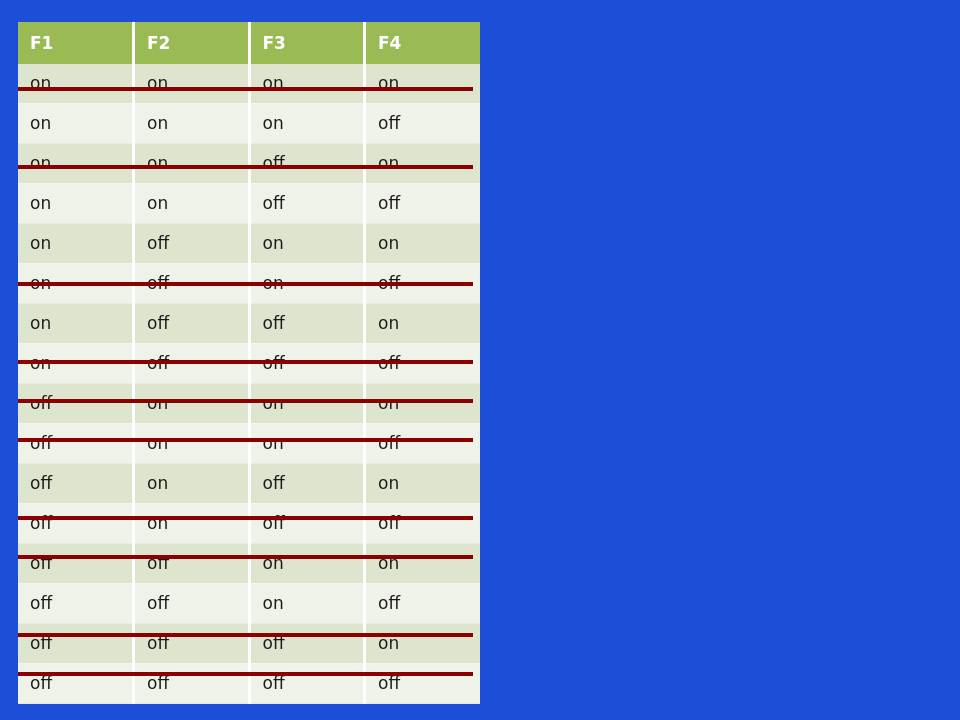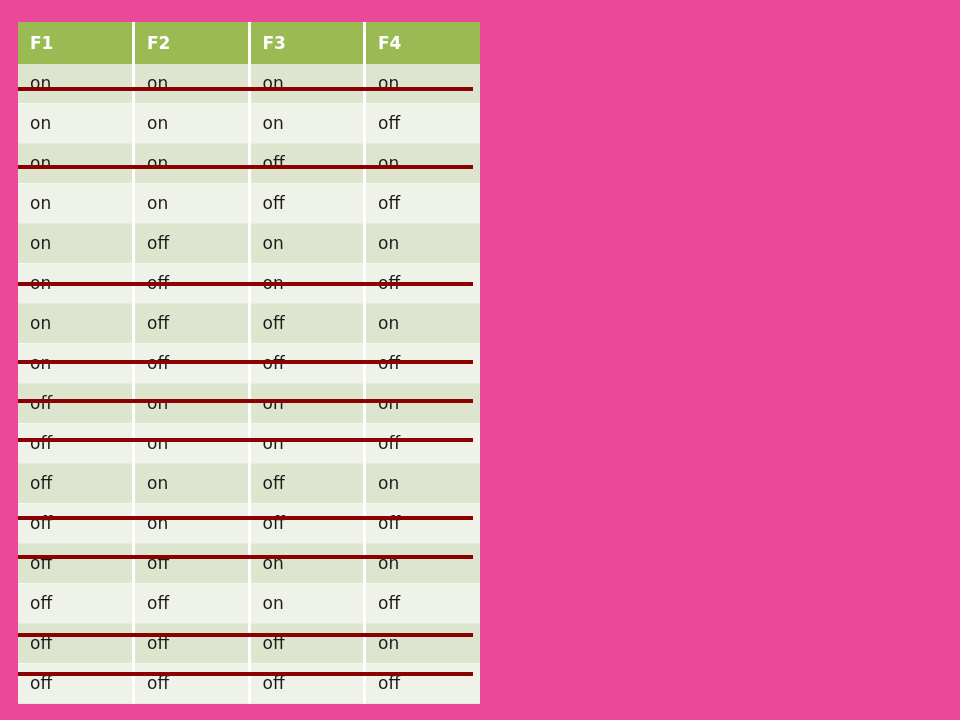--- a/index.html
+++ b/index.html
@@ -8,21 +8,21 @@
     width: 960px;
     height: 720px;
     background: #ffffff;
     font-family: "DejaVu Sans", sans-serif;
     overflow: hidden;
   }
   #stage {
     position: relative;
     width: 960px;
     height: 720px;
-    background: #ec4899;
+    background: #1d4ed8;
   }
   #truth-table {
     position: absolute;
     left: 18px;
     top: 22px;
     width: 462px;
     border-collapse: collapse;
     table-layout: fixed;
   }
   #truth-table col { width: 115.5px; }

